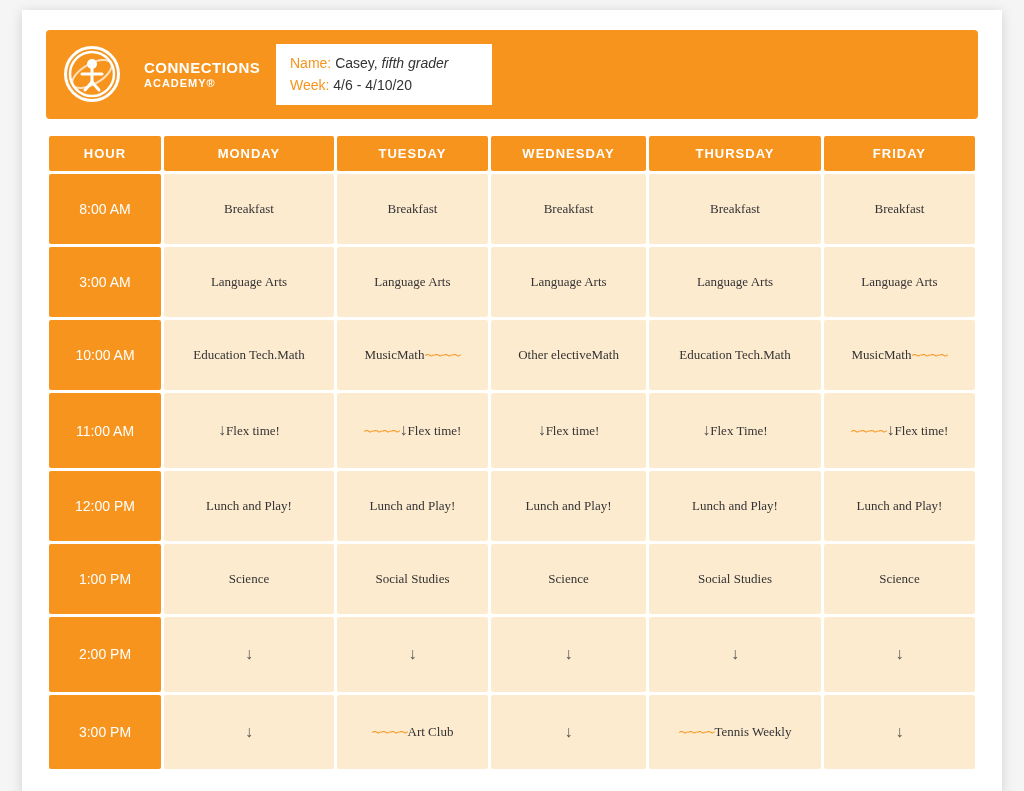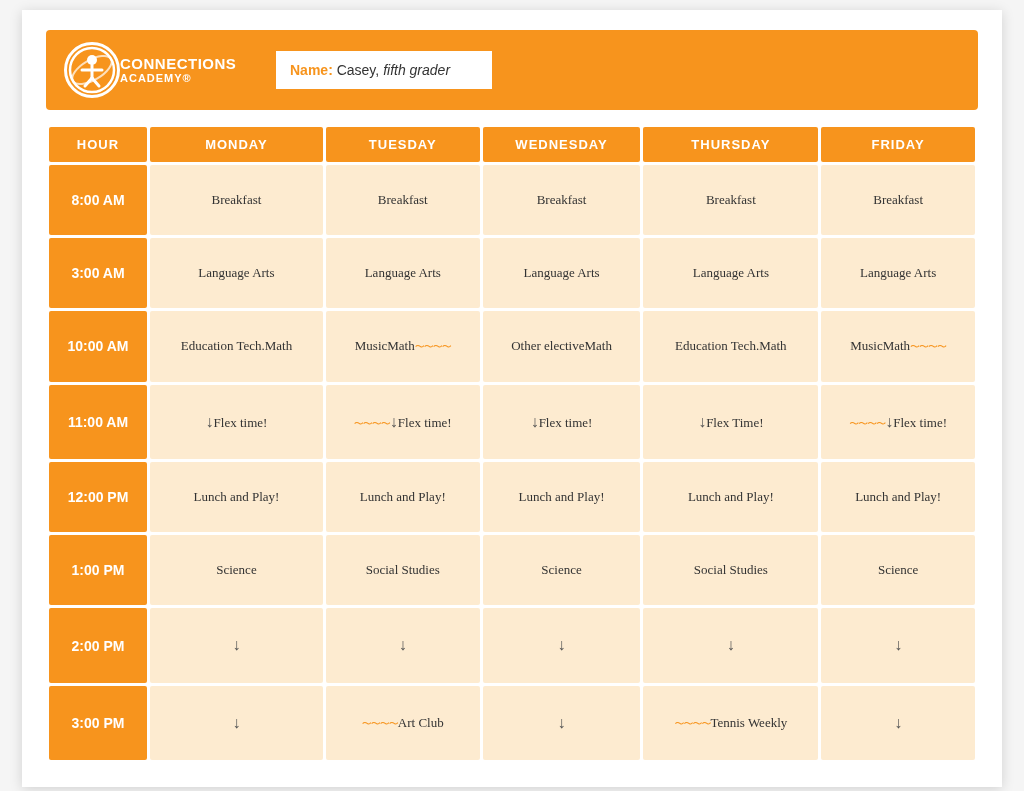--- a/index.html
+++ b/index.html
@@ -23,21 +23,21 @@
       display: flex;
       align-items: center;
       background: #F7941D;
       padding: 12px 18px;
       border-radius: 4px;
       margin-bottom: 14px;
     }
     .logo-area {
       display: flex;
       align-items: center;
-      gap: 0;
+      gap: 24px;
       min-width: 210px;
     }
     .logo-circle {
       width: 56px;
       height: 56px;
       border-radius: 50%;
       border: 3px solid white;
       background: #F7941D;
       display: flex;
       align-items: center;
@@ -76,21 +76,21 @@
       padding: 8px 14px;
       min-width: 220px;
       line-height: 1.6;
     }
     .name-box .name-line, .name-box .week-line {
       font-size: 14px;
       color: #333;
     }
     .name-box .label {
       color: #F7941D;
-      font-weight: bold;
+      font-weight: normal;
     }
     .name-box .value {
       color: #333;
     }
     .name-box .italic {
       font-style: italic;
     }
 
     
     .calendar-table {
@@ -104,25 +104,25 @@
       font-weight: 900;
       font-size: 13px;
       letter-spacing: 1px;
       text-align: center;
       padding: 10px 6px;
       border-radius: 2px;
     }
     .hour-col {
       background: #F7941D !important;
       color: white !important;
-      font-weight: bold;
+      font-weight: normal;
       font-size: 14px !important;
       text-align: center;
       padding: 14px 10px !important;
-      width: 98px;
+      width: 112px;
       border-radius: 2px;
     }
     .calendar-table td {
       background: #FDEBD0;
       text-align: center;
       padding: 26px 6px;
       font-size: 13px;
       color: #333;
       vertical-align: middle;
       min-height: 54px;
@@ -168,20 +168,24 @@
         <span class="logo-connections">CONNECTIONS</span>
         <span class="logo-academy">ACADEMY®</span>
       </div>
     </div>
     <div class="name-box">
       <div class="name-line">
         <span class="label">Name:</span>
         <span class="value">Casey,</span>
         <span class="value italic"> fifth grader</span>
       </div>
+      <div class="week-line">
+        <span class="label">Week:</span>
+        <span class="value">4/6 - 4/10/20</span>
+      </div>
     </div>
   </div>
 
   <table class="calendar-table">
     <thead>
       <tr>
         <th>HOUR</th>
         <th>MONDAY</th>
         <th>TUESDAY</th>
         <th>WEDNESDAY</th>

